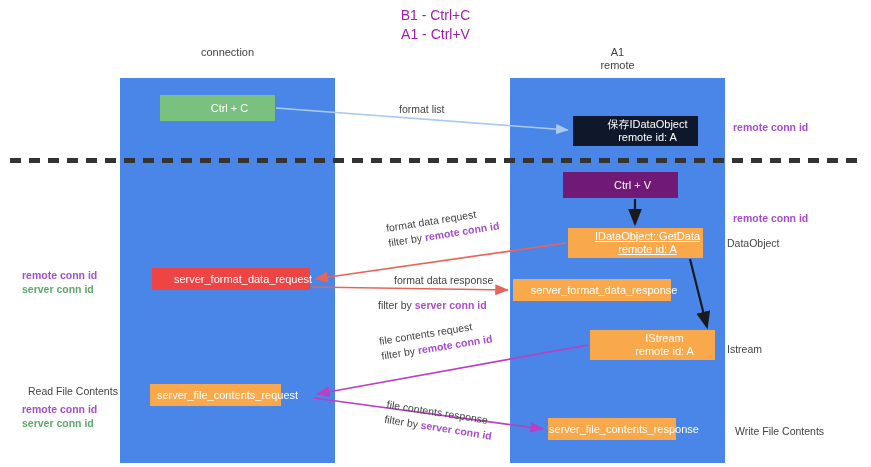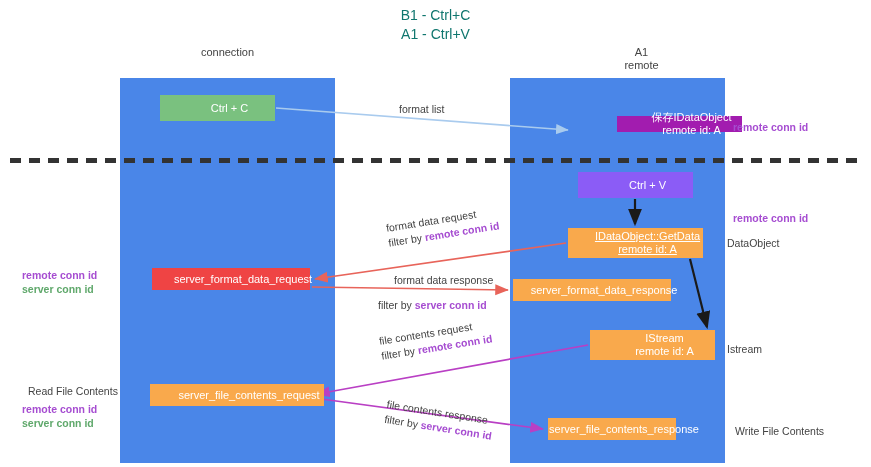--- a/index.html
+++ b/index.html
@@ -14,47 +14,47 @@
   .lane{position:absolute;background:#4a86e8;}
   #lane-b1{left:120px;top:78px;width:215px;height:385px;}
   #lane-a1{left:510px;top:78px;width:215px;height:385px;}
 
   
   .lane-head{
     position:absolute;text-align:center;color:#434343;
     font-size:11px;line-height:13px;
   }
   #head-b1{left:120px;top:46px;width:215px;}
-  #head-a1{left:534px;top:46px;width:215px;}
+  #head-a1{left:510px;top:46px;width:215px;}
   .lane-head .l1{display:block;}
   .lane-head .l2{display:block;}
 
   
   #page-title{
     position:absolute;left:0;top:6px;width:871px;text-align:center;
-    color:#0f766e;font-size:14px;line-height:19px;
+    color:#a21caf;font-size:14px;line-height:19px;
   }
   #page-title span{display:block;}
 
   
   .node{
     position:absolute;box-sizing:border-box;
     display:flex;flex-direction:column;align-items:center;justify-content:center;
     color:#ffffff;font-size:11px;line-height:13px;text-align:center;padding-left:24px;
   }
   .node .ln{display:block;white-space:nowrap;}
 
   #n-ctrlc{left:160px;top:95px;width:115px;height:26px;background:#7ac17f;}
-  #n-ctrlv{left:578px;top:172px;width:115px;height:26px;background:#8b5cf6;}
-  #n-save-ido{left:573px;top:116px;width:125px;height:16px;background:#a21caf;margin-left:44px;}
+  #n-ctrlv{left:563px;top:172px;width:115px;height:26px;background:#701a75;}
+  #n-save-ido{left:573px;top:116px;width:125px;height:30px;background:#0f172a;}
   #n-getdata{left:568px;top:228px;width:135px;height:30px;background:#f9a94c;text-decoration:underline;}
   #n-istream{left:590px;top:330px;width:125px;height:30px;background:#f9a94c;}
   #n-sfdreq{left:152px;top:268px;width:158px;height:22px;background:#ef4444;}
   #n-sfdres{left:513px;top:279px;width:158px;height:22px;background:#f9a94c;align-items:center;}
-  #n-sfcreq{left:150px;top:384px;width:174px;height:22px;background:#f9a94c;justify-content:center;}
+  #n-sfcreq{left:150px;top:384px;width:131px;height:22px;background:#f9a94c;justify-content:center;}
   #n-sfcres{left:548px;top:418px;width:128px;height:22px;background:#f9a94c;}
 
   
   #divider{
     position:absolute;left:10px;top:158px;width:855px;height:5px;
     background-image:repeating-linear-gradient(to right,#333 0 11px,transparent 11px 19px);
   }
 
   
   .ann{position:absolute;font-size:10.5px;line-height:14px;white-space:nowrap;}

